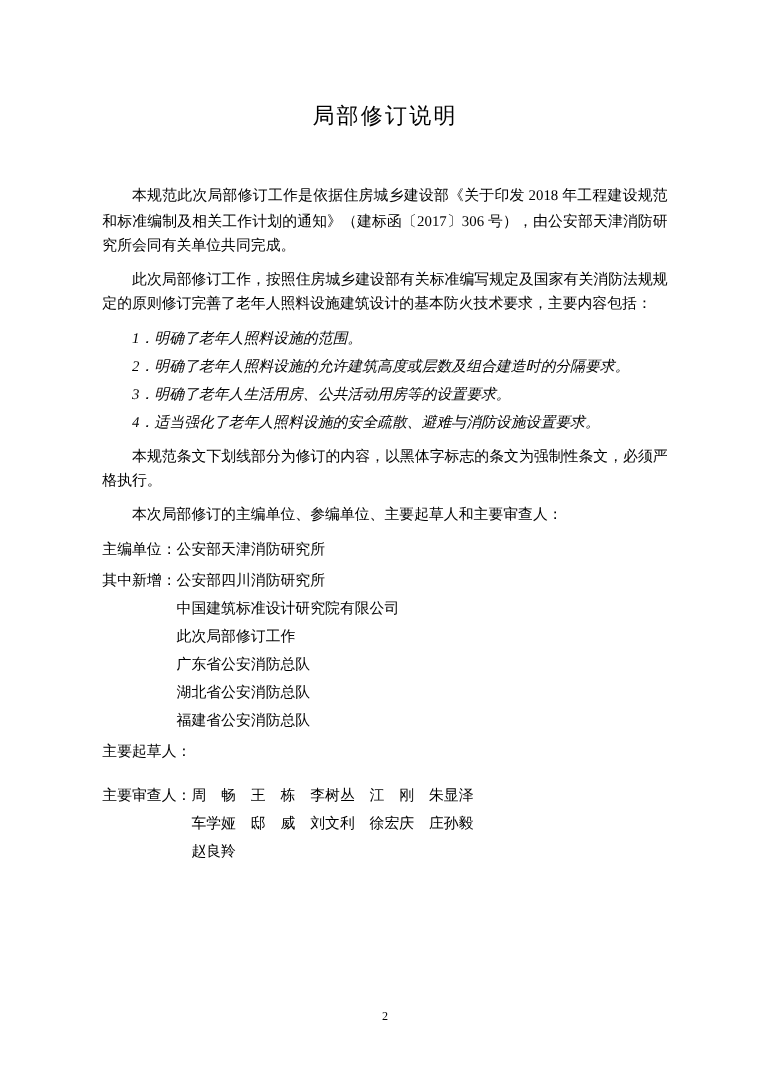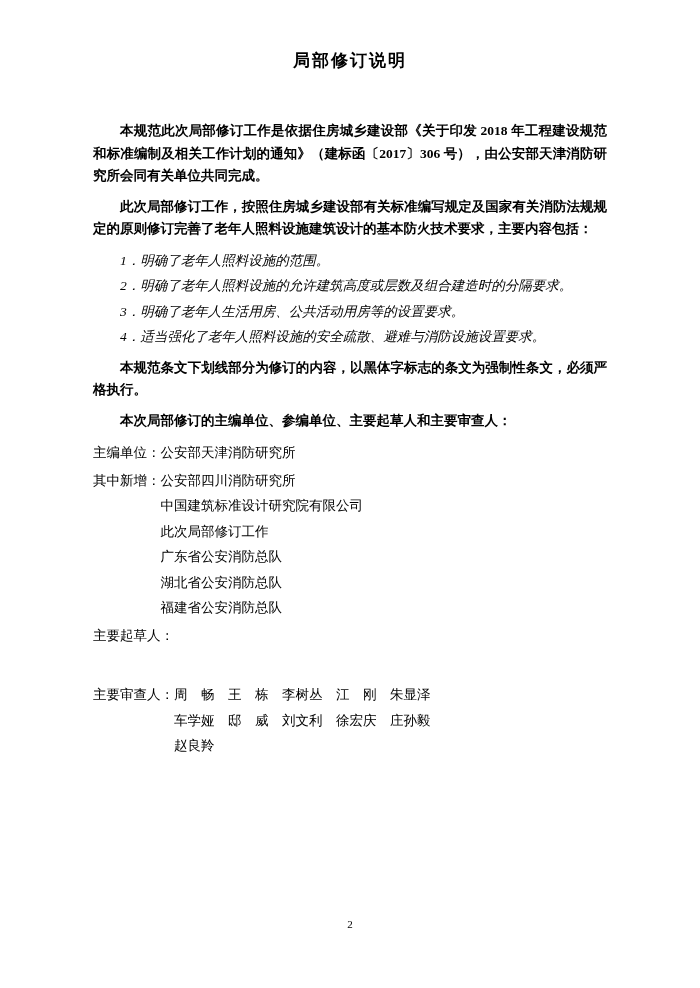--- a/index.html
+++ b/index.html
@@ -13,37 +13,36 @@
     width: 700px;
     height: 988px;
     margin: 0 auto;
     background: #ffffff;
     color: #000000;
     font-family: "Liberation Serif", "DejaVu Serif", serif;
     overflow: hidden;
   }
   .title {
     margin: 0;
-    padding-top: 49px;
+    padding-top: 92px;
     text-align: center;
-    font-size: 17px;
-    font-weight: bold;
+    font-size: 20px;
+    font-weight: normal;
     letter-spacing: 2px;
   }
   .content {
     width: 514px;
     margin: 0 auto;
     padding-top: 48px;
     font-size: 13.5px;
     line-height: 22.5px;
   }
   .para {
     margin: 0 0 8px 0;
     text-align: justify;
-    font-weight: bold;
   }
   .indent { text-indent: 2em; }
   .list-item {
     margin: 1px 0 2px 0;
     padding-left: 2em;
     line-height: 23.5px;
     text-align: justify;
     font-style: italic;
   }
   .list-block { margin-bottom: 8px; }
@@ -53,21 +52,21 @@
     margin-top: 2px;
     line-height: 25.5px;
   }
   .credit-label {
     font-weight: normal;
     white-space: nowrap;
     flex: 0 0 auto;
   }
   .credit-values { flex: 1 1 auto; }
   .credit-values > div { line-height: 25.5px; }
-  .reviewers { margin-top: 34px; }
+  .reviewers { margin-top: 15px; }
   .names { white-space: pre-wrap; }
   .page-number {
     position: absolute;
     left: 0;
     right: 0;
     bottom: 58px;
     text-align: center;
     font-size: 11px;
   }
 </style>

